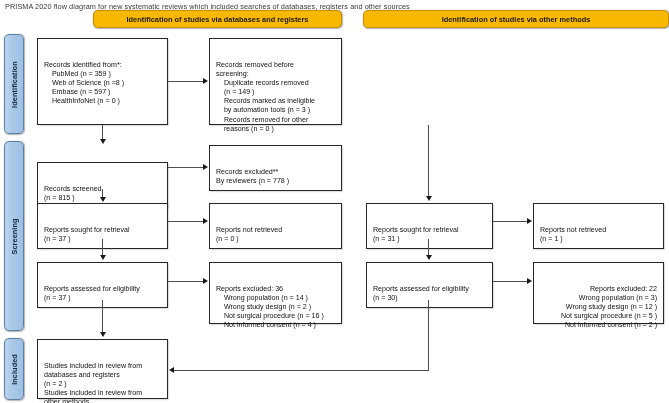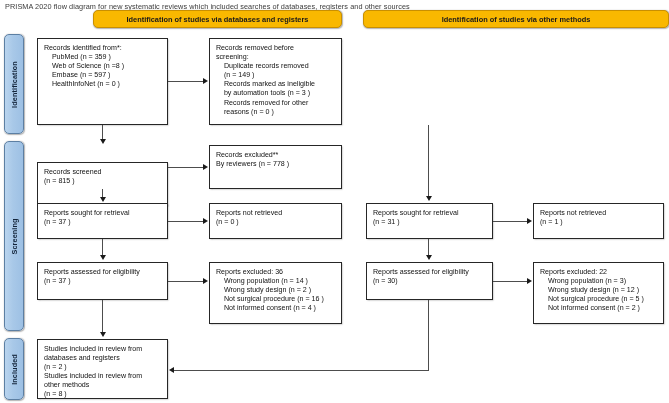--- a/index.html
+++ b/index.html
@@ -53,21 +53,21 @@
     font-weight:bold;
     color:#13243a;
     letter-spacing:.02em;
   }
 
   
   .box{
     background:#ffffff;
     border:1.1px solid #262626;
     box-shadow:1.2px 1.2px 1.6px rgba(0,0,0,.33);
-    padding:5px 6px;
+    padding:22px 6px;
     font-size:7.1px;
     line-height:9.1px;
     color:#111111;
     white-space:pre-wrap;
   }
 
   
   .ln{position:absolute;background:#4d4d4d;}
   .lnh{height:1px;}
   .lnv{width:1px;}
@@ -150,21 +150,21 @@
 
   <div class="abs box" style="left:366px;top:203px;width:127px;height:36px;">Reports sought for retrieval
 (n = 31 )</div>
 
   <div class="abs box" style="left:533px;top:203px;width:131px;height:36px;">Reports not retrieved
 (n = 1 )</div>
 
   <div class="abs box" style="left:366px;top:262px;width:127px;height:38px;">Reports assessed for eligibility
 (n = 30)</div>
 
-  <div class="abs box" style="left:533px;top:262px;width:131px;height:62px;">Reports excluded: 22
+  <div class="abs box" style="left:533px;top:262px;width:131px;height:62px;text-align:right;">Reports excluded: 22
     Wrong population (n = 3)
     Wrong study design (n = 12 )
     Not surgical procedure (n = 5 )
     Not informed consent (n = 2 )</div>
 
   <div class="abs box" style="left:37px;top:339px;width:131px;height:60px;">Studies included in review from
 databases and registers
 (n = 2 )
 Studies included in review from
 other methods

